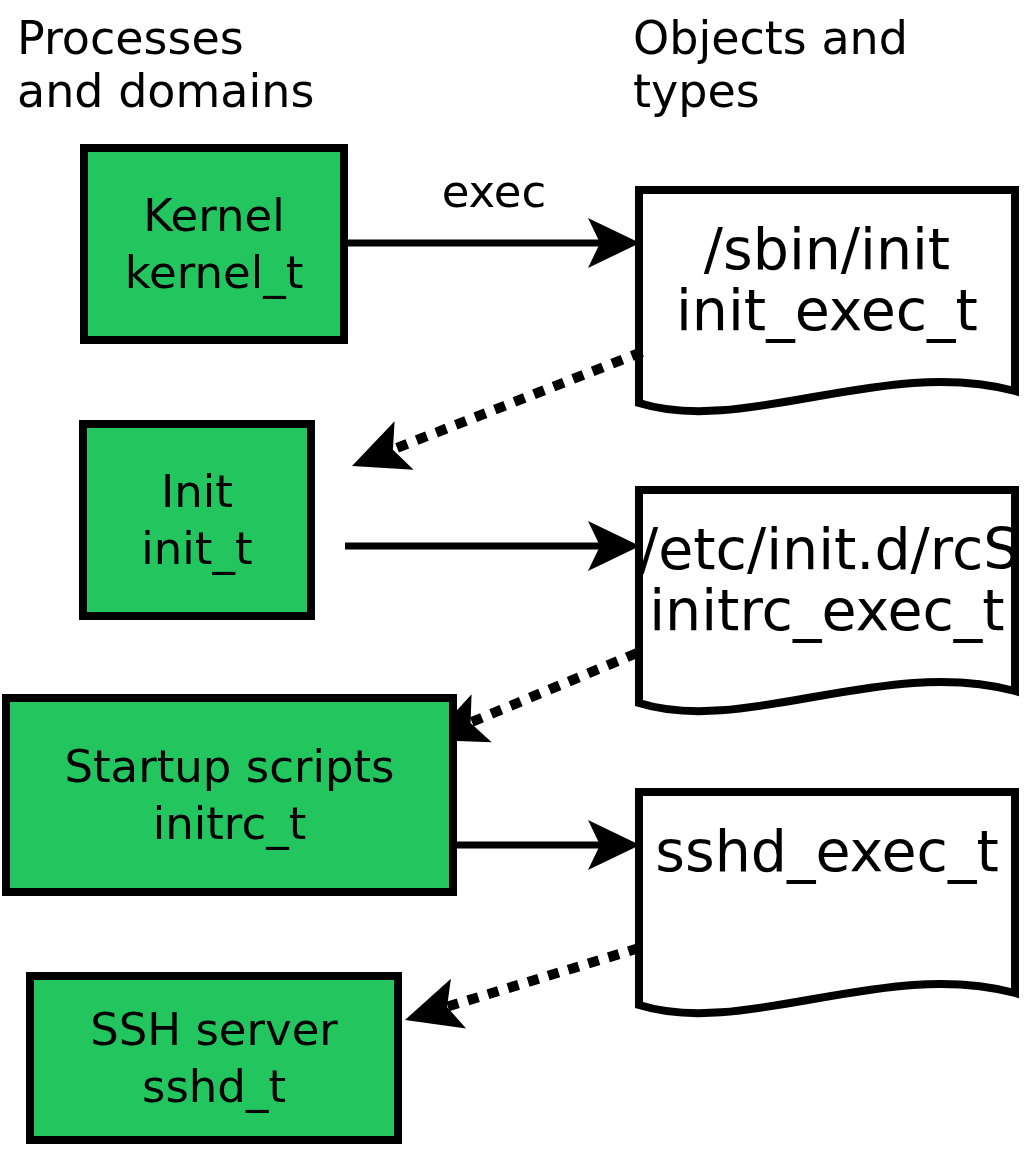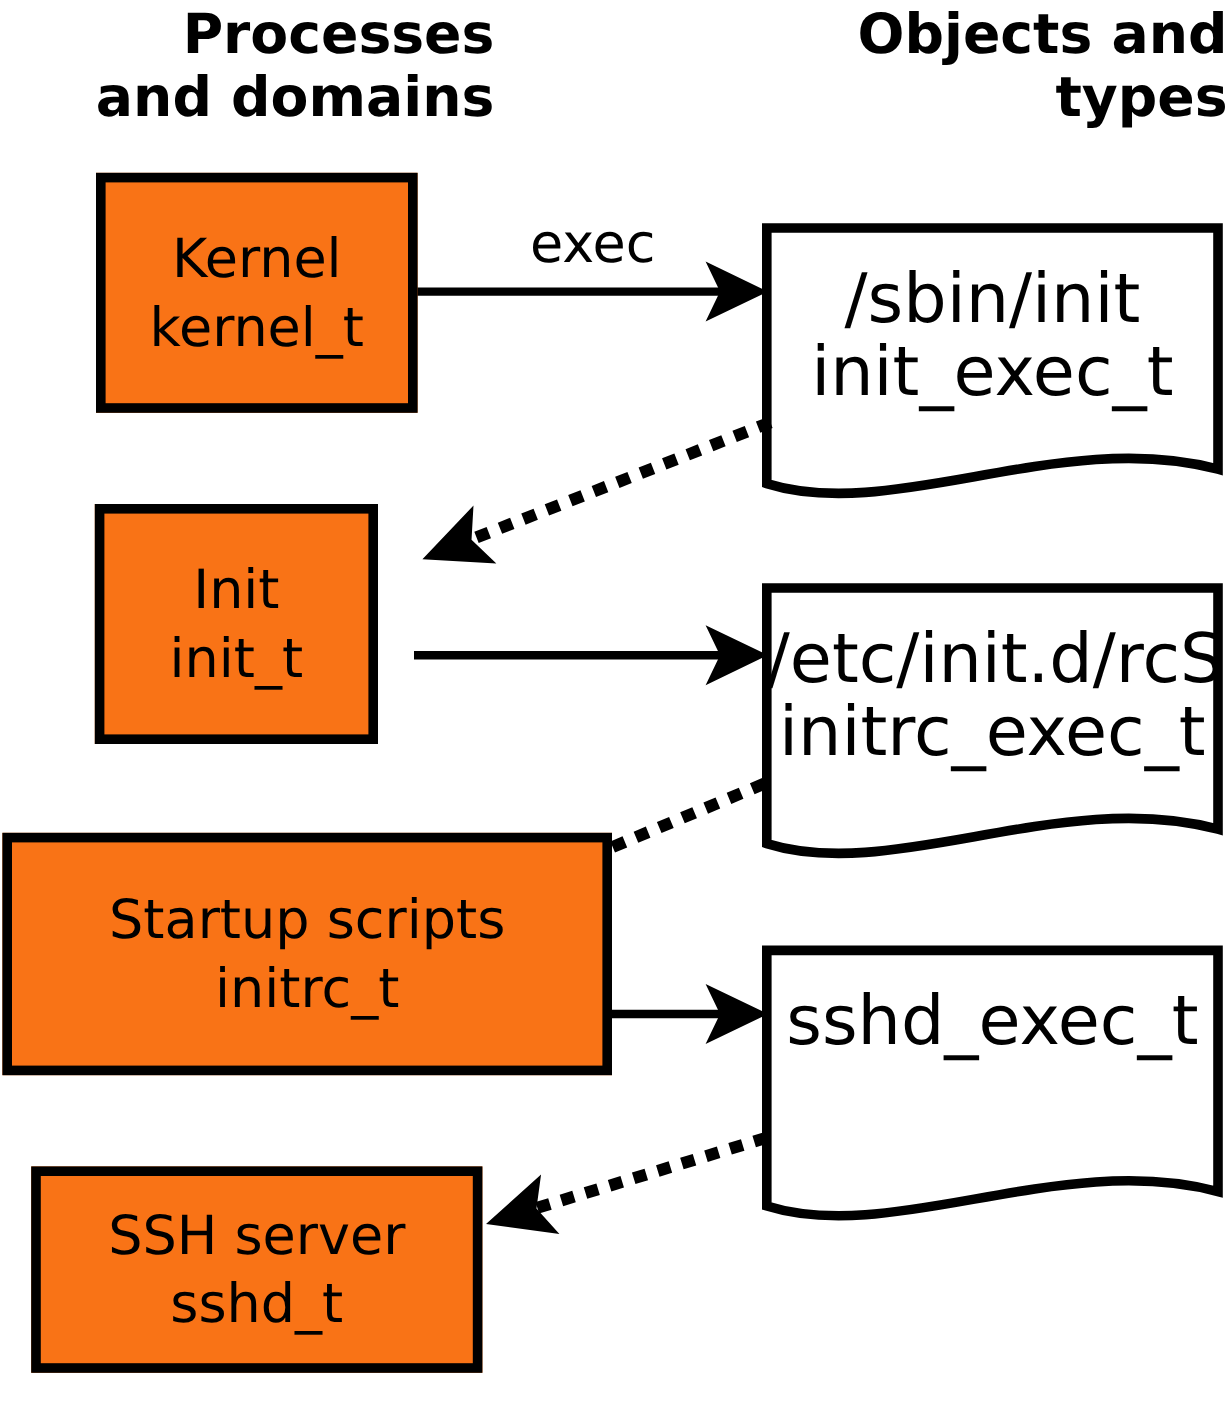--- a/index.html
+++ b/index.html
@@ -9,65 +9,65 @@
     height: 1173px;
     background: #ffffff;
     color: #000000;
     font-family: "DejaVu Sans", "Liberation Sans", sans-serif;
     overflow: hidden;
   }
   #shapes { position: absolute; left: 0; top: 0; width: 1024px; height: 1173px; }
 
   .col-header {
     position: absolute;
-    top: 2px;
-    font-weight: bold;
+    top: 12px;
+    font-weight: normal;
     font-size: 46px;
     line-height: 53px;
-    text-align: right;
+    text-align: left;
     white-space: pre-line;
   }
   #header-left  { left: 17px;  width: 395px; }
   #header-right { left: 633px; width: 390px; }
 
   .pbox {
     position: absolute;
     box-sizing: border-box;
     border: 8px solid #000000;
-    background: #f97316;
+    background: #22c55e;
     display: flex;
     flex-direction: column;
     align-items: center;
     justify-content: center;
     font-size: 45px;
     line-height: 57px;
     text-align: center;
   }
   #pbox-0 { left: 80px; top: 144px; width: 268px; height: 200px; }
   #pbox-1 { left: 79px; top: 420px; width: 236px; height: 200px; }
-  #pbox-2 { left: 2px;  top: 694px; width: 508px; height: 202px; }
+  #pbox-2 { left: 2px;  top: 694px; width: 455px; height: 202px; }
   #pbox-3 { left: 26px; top: 972px; width: 376px; height: 172px; }
 
   .dlabel {
     position: absolute;
     left: 639px;
     width: 376px;
     text-align: center;
     font-size: 57px;
     line-height: 61px;
   }
   .dlabel span { display: block; }
   #dlabel-0 { top: 219px; }
   #dlabel-1 { top: 519px; }
   #dlabel-2 { top: 821px; }
 
   #exec-label {
     position: absolute;
     left: 394px;
-    top: 177px;
+    top: 166px;
     width: 200px;
     text-align: center;
     font-size: 45px;
     line-height: 52px;
   }
 
   .doc-shape { fill: #ffffff; stroke: #000000; stroke-width: 8; }
   .solid-line { stroke: #000000; stroke-width: 7; fill: none; }
   .dotted-line { stroke: #000000; stroke-width: 10; fill: none; stroke-dasharray: 11 10; }
   .arrow-head { fill: #000000; stroke: none; }

